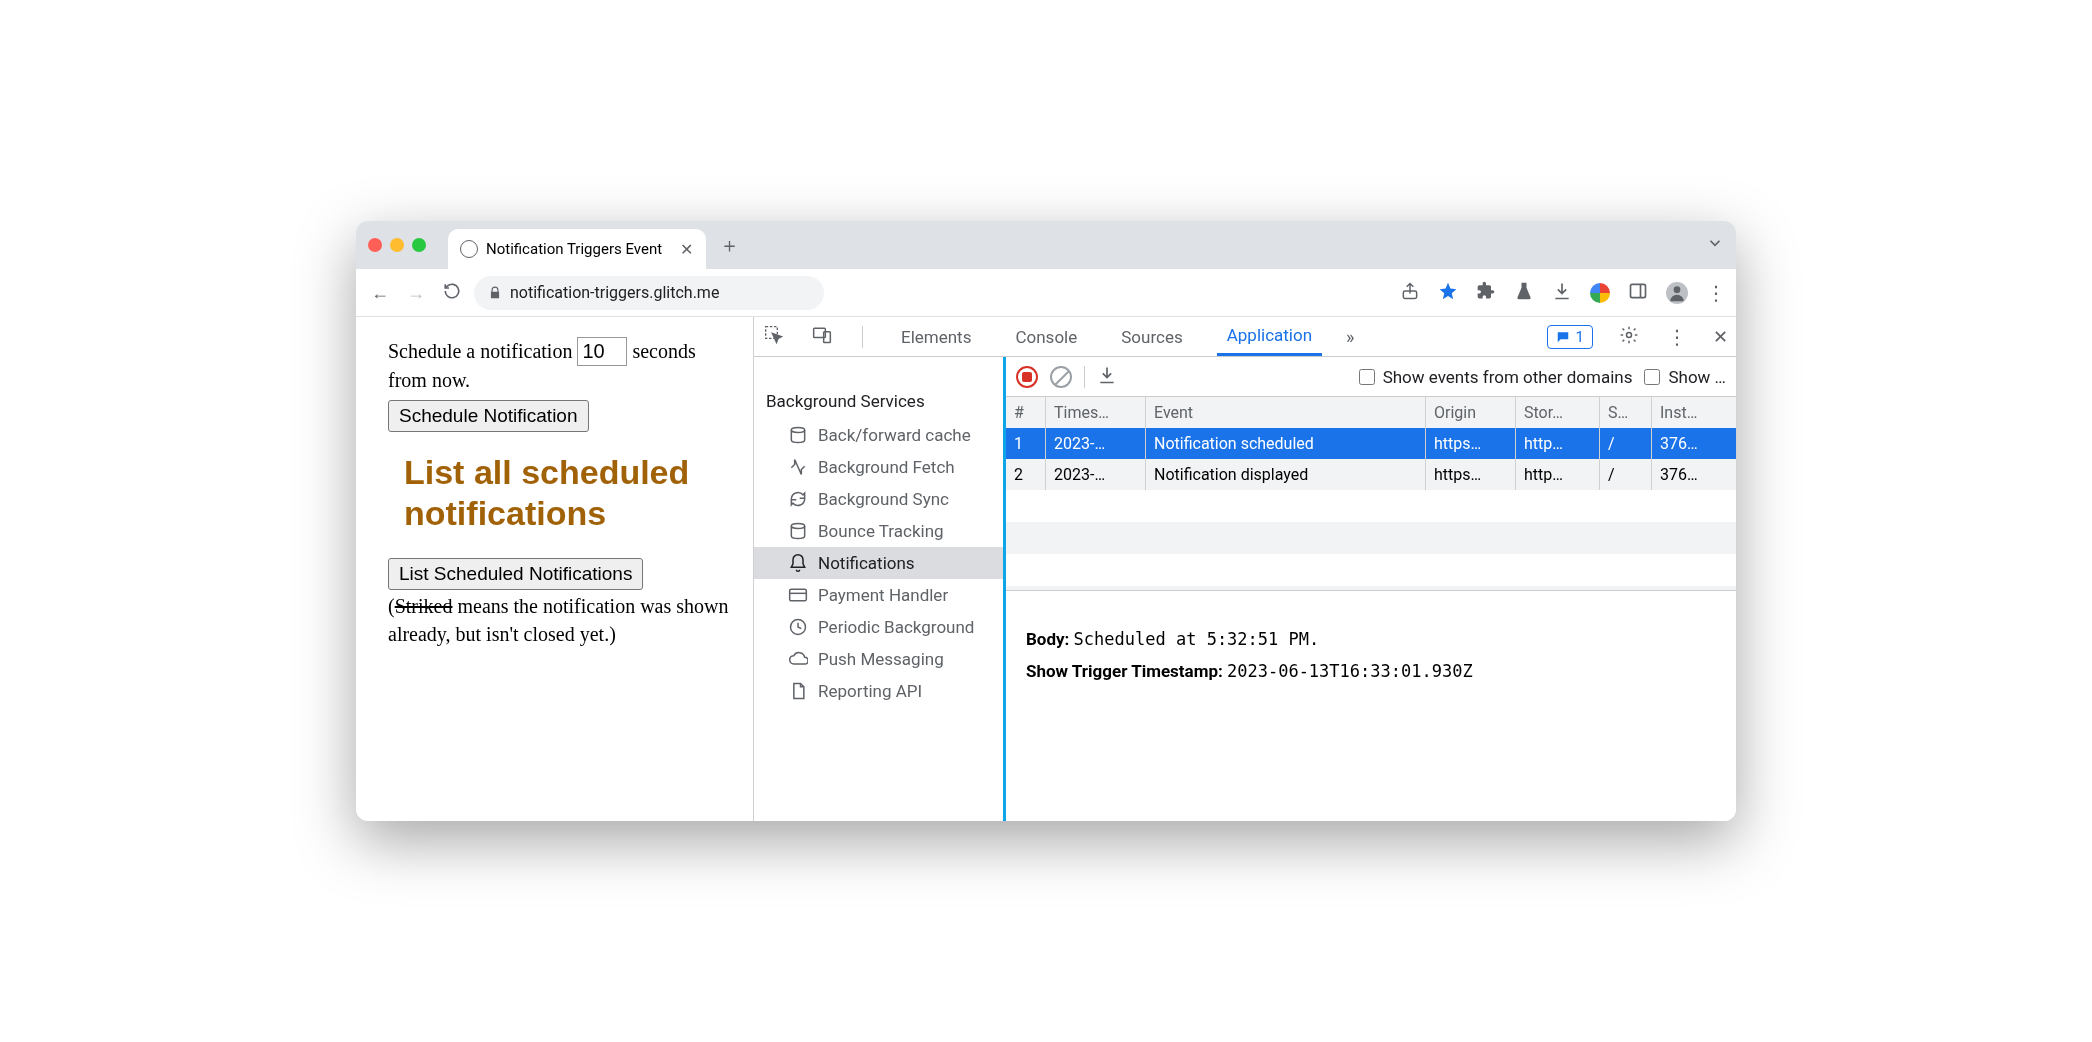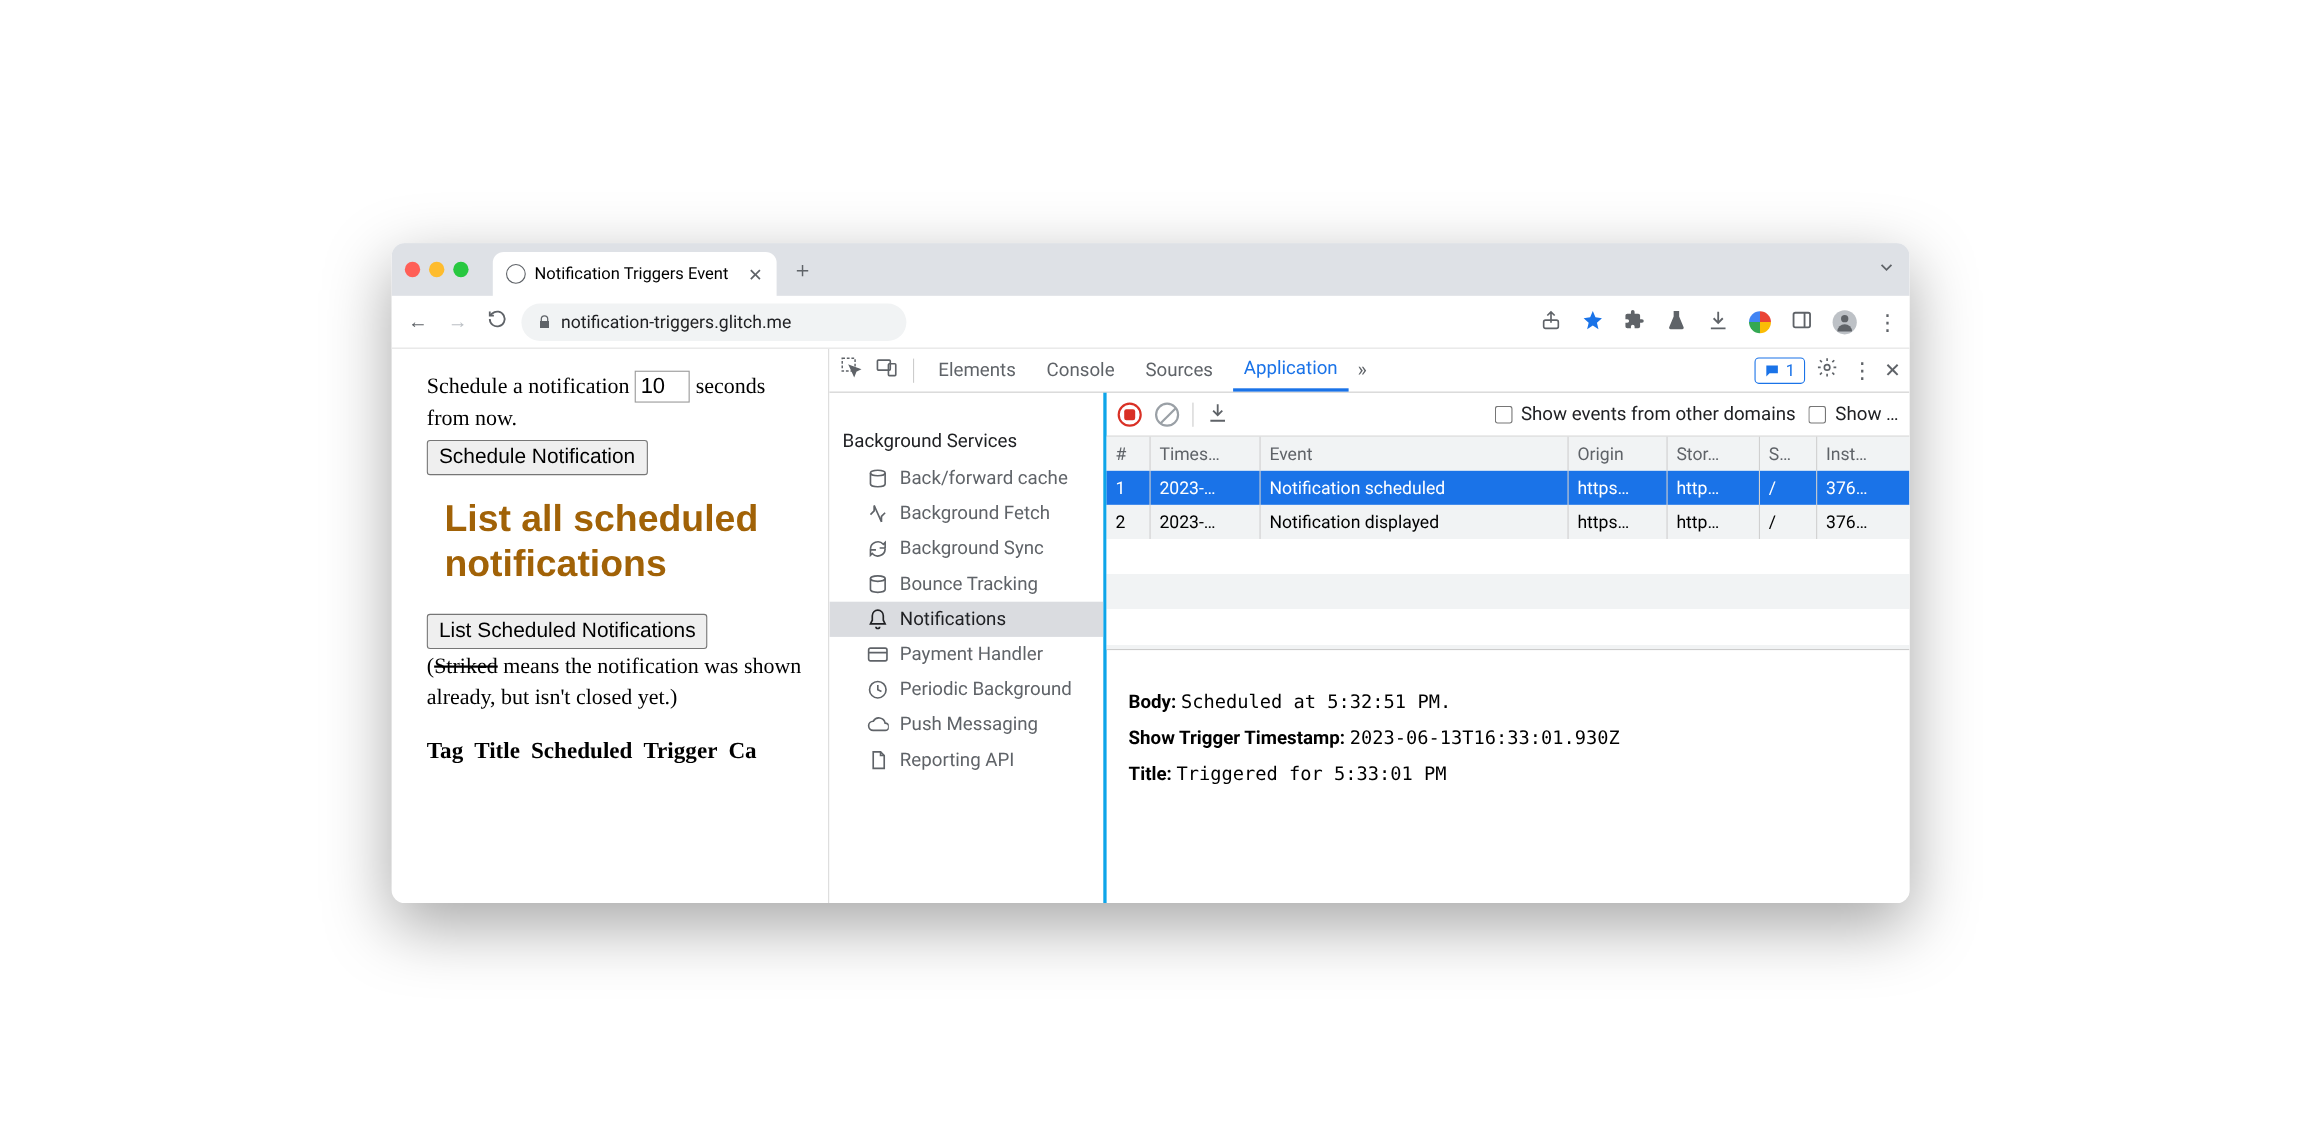--- a/index.html
+++ b/index.html
@@ -120,21 +120,21 @@
   .page .note { font-size:20px; line-height:1.4; margin-top:2px;}
   .page s { text-decoration: line-through; }
   .page .th { font-weight:700; font-size:21px; margin-top:22px; display:flex; gap:10px;}
   
   .devtools { flex:1; display:flex; flex-direction:column; background:#fff;}
   .dt-tabs {
     height:40px;
     border-bottom:1px solid #ccc;
     display:flex; align-items:center;
     padding:0 8px;
-    gap:8px;
+    gap:24px;
     color:#5f6368;
     font-size:17px;
   }
   .dt-tabs .ico{width:24px;text-align:center;cursor:pointer;}
   .dt-tabs .sep{width:1px;height:22px;background:#ccc;margin:0 4px;}
   .dt-tabs .t{padding:8px 10px;cursor:pointer;}
   .dt-tabs .t.active{color:#1a73e8;border-bottom:3px solid #1a73e8;}
   .dt-tabs .spacer{flex:1;}
   .dt-tabs .msgbadge{border:1px solid #1a73e8;color:#1a73e8;border-radius:4px;padding:2px 8px;display:flex;align-items:center;gap:5px;font-size:15px;cursor:pointer;}
   .dt-tabs .close{font-size:18px;cursor:pointer;}
@@ -252,27 +252,20 @@
         <span>Schedule a notification </span>
         <input class="sec" value="10" style="">
         <span> seconds from now.</span>
       </p>
       <button>Schedule Notification</button>
       <h2>List all scheduled notifications</h2>
       <button>List Scheduled Notifications</button>
       <p class="note">
         <span>(</span><s>Striked</s><span> means the notification was shown already, but isn't closed yet.)</span>
       </p>
-      <div class="th">
-        <span>Tag</span>
-        <span>Title</span>
-        <span>Scheduled</span>
-        <span>Trigger</span>
-        <span>Ca</span>
-      </div>
     </div>
 
     <div class="devtools">
       <div class="dt-tabs">
         <span class="ico"><svg width="20" height="20" viewBox="0 0 24 24" fill="none" stroke="#5f6368" stroke-width="1.6" stroke-dasharray="3 2">
               <rect x="2" y="2" width="14" height="14"></rect>
               <path stroke-dasharray="0" d="M10 10l11 4-4 2-2 5-5-11z" fill="#5f6368"></path>
             </svg></span>
         <span class="ico"><svg width="20" height="20" viewBox="0 0 24 24" fill="none" stroke="#5f6368" stroke-width="1.8">
               <rect x="2" y="4" width="14" height="11" rx="1"></rect>
@@ -411,19 +404,18 @@
               <div class="c-st">http…</div>
               <div class="c-s">/</div>
               <div class="c-in">376…</div>
             </div>
             <div class="empty-grid"></div>
           </div>
 
           <div class="details">
             <div><span class="k">Body:</span> <span class="mono">Scheduled at 5:32:51 PM.</span></div>
             <div><span class="k">Show Trigger Timestamp:</span> <span class="mono">2023-06-13T16:33:01.930Z</span></div>
-            <div><span class="k">Title:</span> <span class="mono">Triggered for 5:33:01 PM</span></div>
           </div>
         </div>
       </div>
     </div>
   </div>
 </div>
 
 </body></html>

